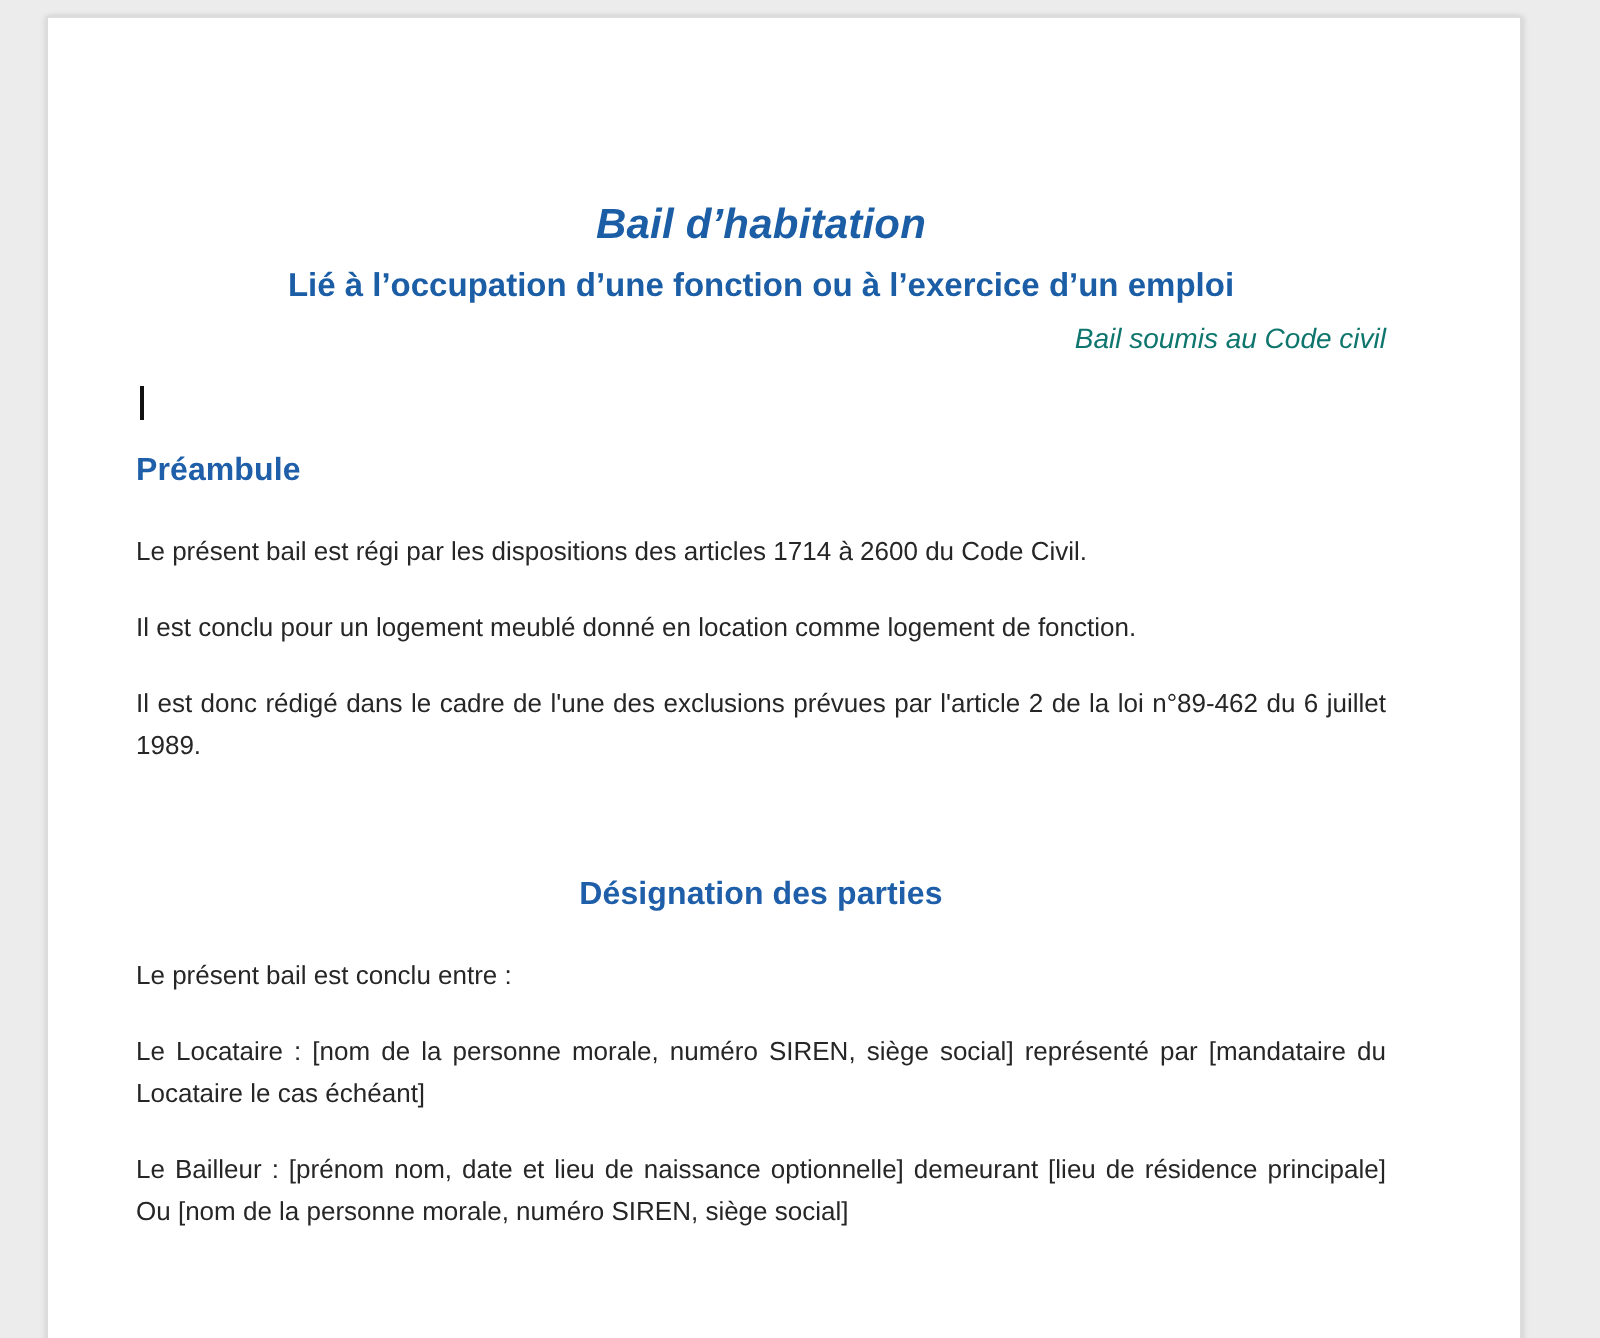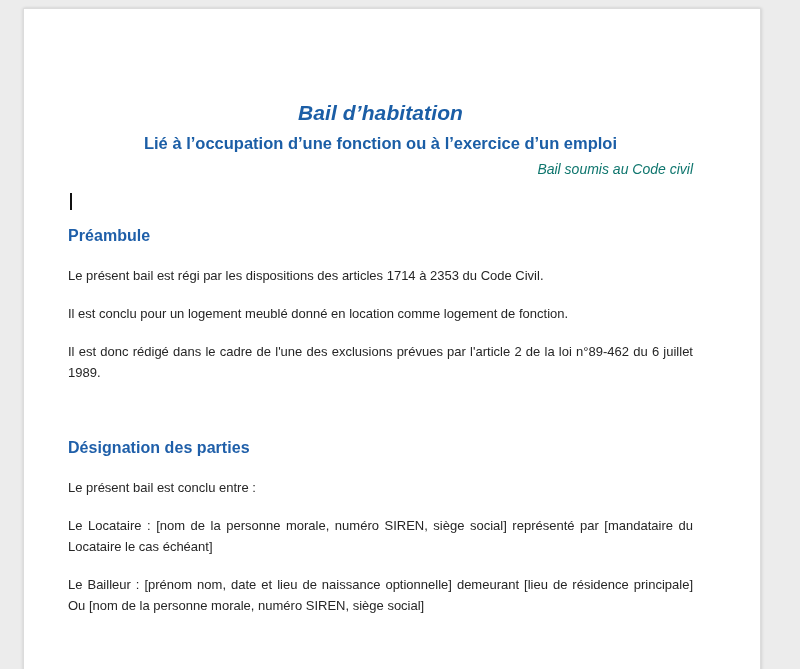--- a/index.html
+++ b/index.html
@@ -90,21 +90,21 @@
 
   
   .section-heading {
     margin: 0;
     font-size: 16px;
     font-weight: bold;
     color: #1f5fa9;
     letter-spacing: 0.05px;
   }
   .heading-preambule { padding-top: 6px; }
-  .heading-designation { padding-top: 56px; }
+  .heading-designation { padding-top: 56px; text-align: center; }
 
   
   .para {
     margin: 0;
     padding-top: 17px;
     font-size: 13px;
     line-height: 21px;
     color: #262626;
     text-align: justify;
     text-justify: inter-word;
@@ -124,21 +124,21 @@
       <h2 class="doc-subtitle">Lié à l’occupation d’une fonction ou à l’exercice d’un emploi</h2>
 
       <p class="doc-subsubtitle">Bail soumis au Code civil</p>
 
       <div class="caret-line">
         <span class="caret"></span>
       </div>
 
       <h3 class="section-heading heading-preambule">Préambule</h3>
 
-      <p class="para para-first">Le présent bail est régi par les dispositions des articles 1714 à 2353 du Code Civil.</p>
+      <p class="para para-first">Le présent bail est régi par les dispositions des articles 1714 à 2600 du Code Civil.</p>
 
       <p class="para">Il est conclu pour un logement meublé donné en location comme logement de fonction.</p>
 
       <p class="para">Il est donc rédigé dans le cadre de l'une des exclusions prévues par l'article 2 de la loi n°89-462 du 6 juillet 1989.</p>
 
       <h3 class="section-heading heading-designation">Désignation des parties</h3>
 
       <p class="para para-first">Le présent bail est conclu entre :</p>
 
       <p class="para">Le Locataire : [nom de la personne morale, numéro SIREN, siège social] représenté par [mandataire du Locataire le cas échéant]</p>

